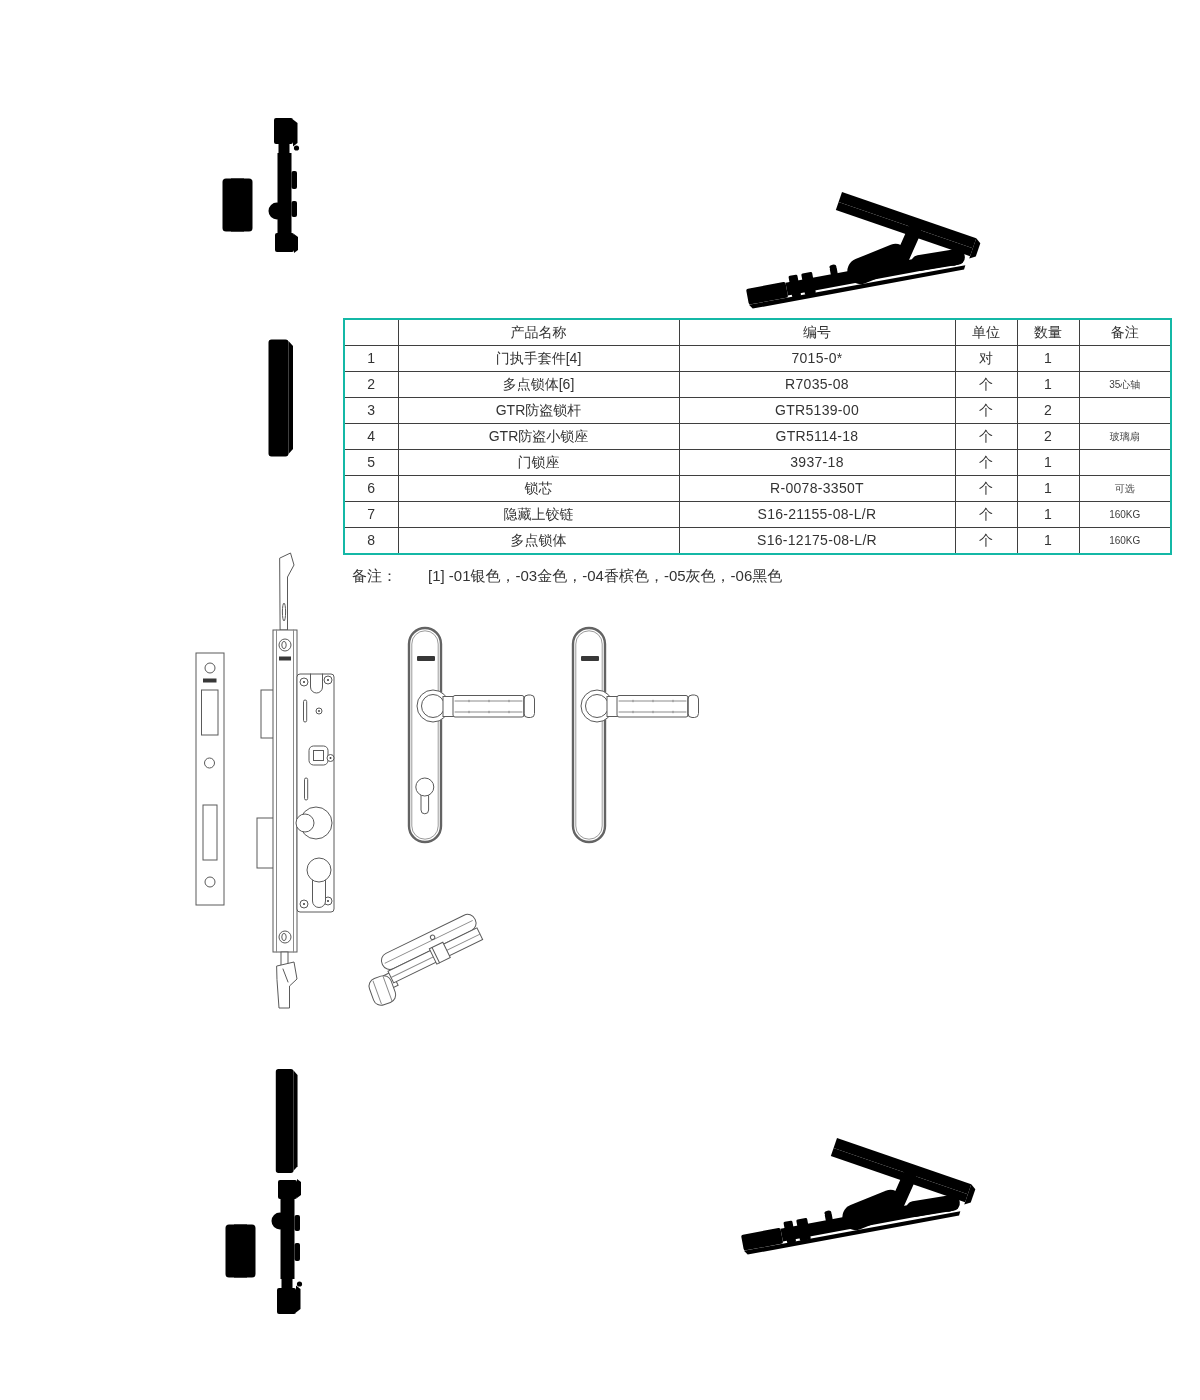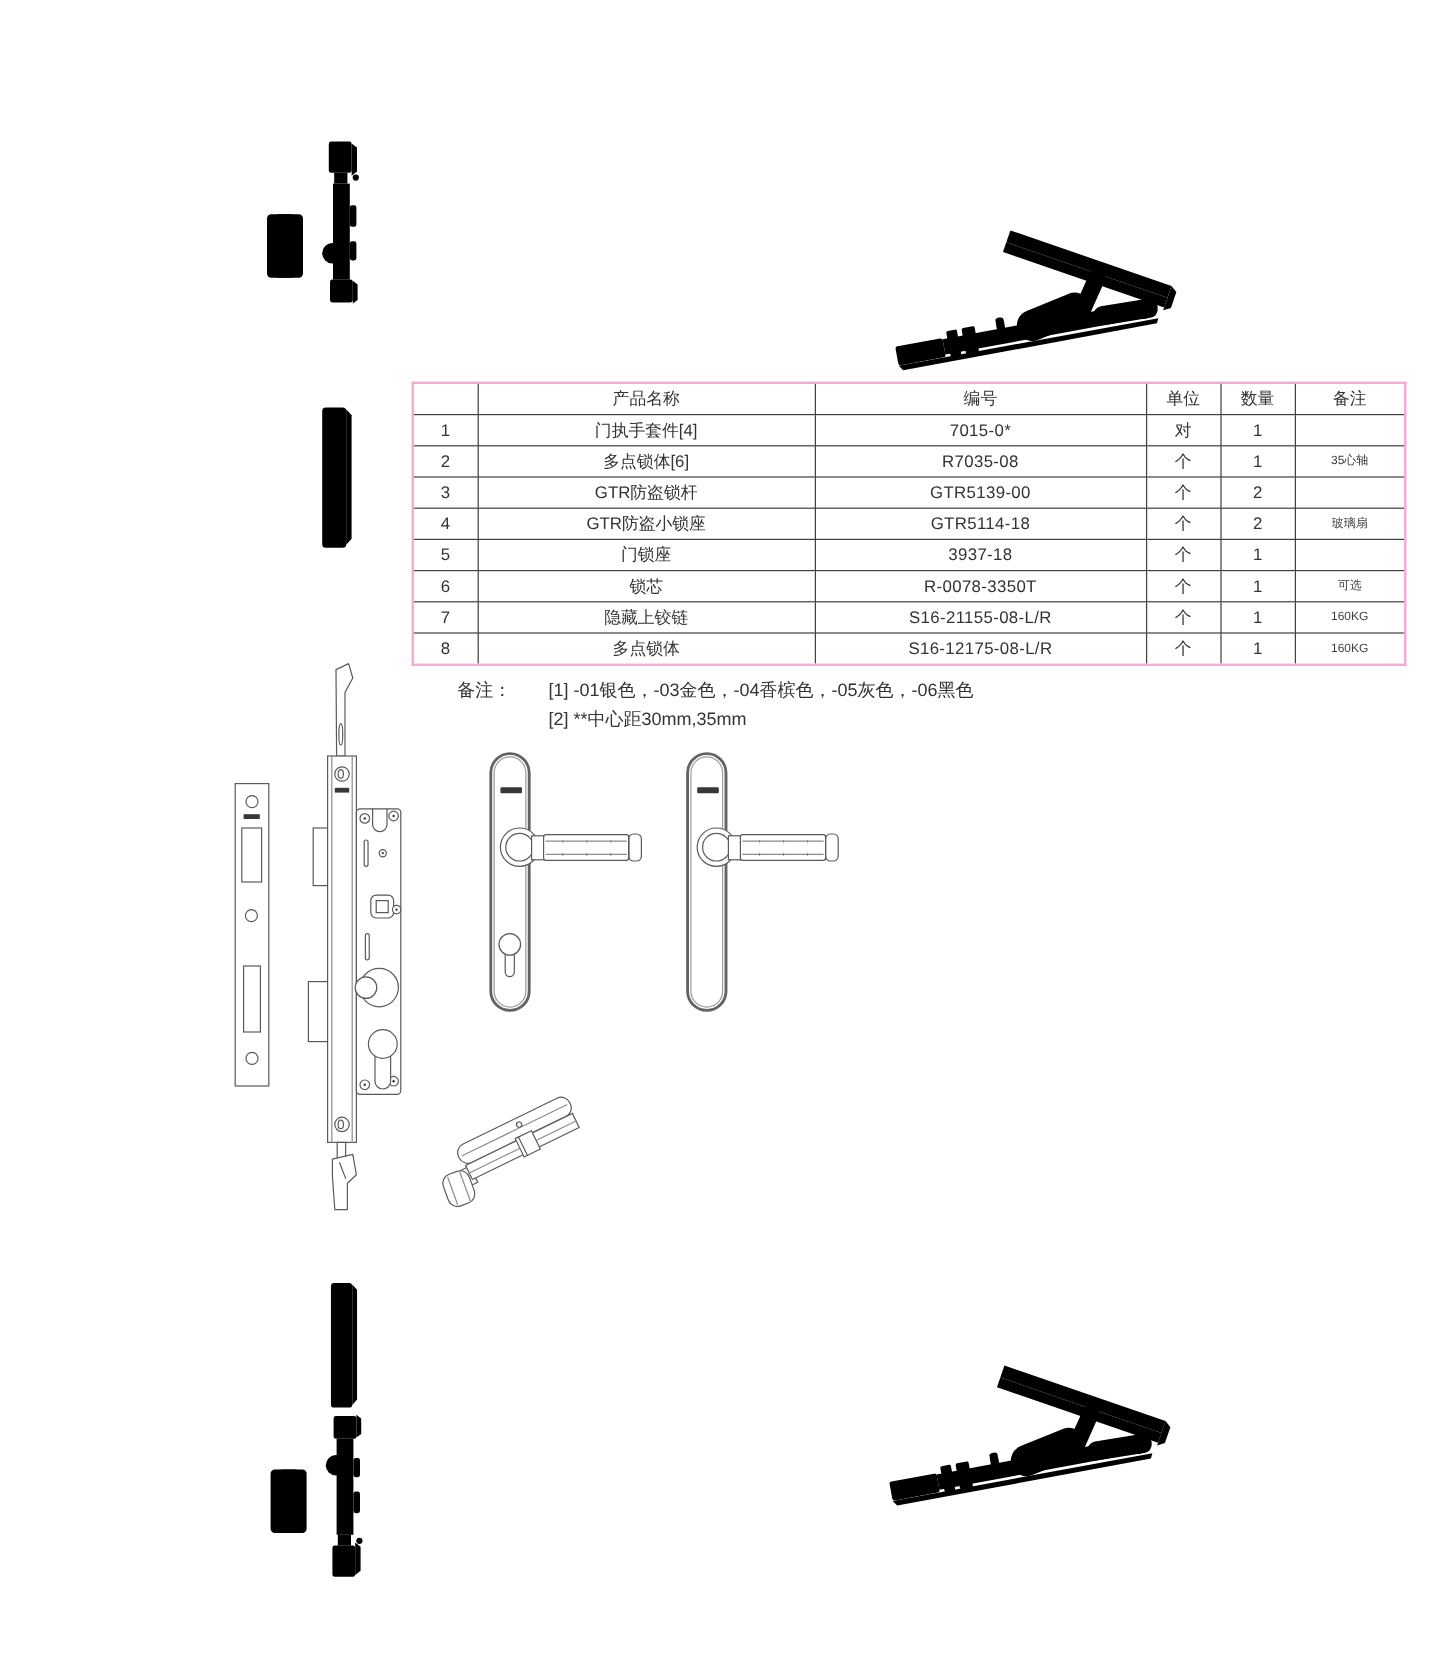--- a/index.html
+++ b/index.html
@@ -2,29 +2,29 @@
 <html><head>
 <meta charset="utf-8">
 <style>
   html,body{margin:0;padding:0;background:#fff;}
   .page{position:relative;width:1200px;height:1400px;background:#fff;overflow:hidden;
         font-family:"Liberation Sans","DejaVu Sans",sans-serif;color:#333;}
   .abs{position:absolute;}
 
   
   table.parts{border-collapse:collapse;table-layout:fixed;width:827px;
-              border:2px solid #f9a8d4;font-size:14px;color:#333;}
+              border:2px solid #14b8a6;font-size:14px;color:#333;}
   table.parts th,table.parts td{border:1px solid #3f3f3f;height:25px;padding:0;
               text-align:center;font-weight:400;line-height:1.1;overflow:hidden;white-space:nowrap;}
   td.c-remark,th.c-remark{font-size:10px;color:#3d3d3d;}
   td.c-code{letter-spacing:.3px;}
 
   
   .notes{display:flex;font-size:15px;color:#333;line-height:24px;}
-  .notes-label{white-space:nowrap;margin-left:29px;}
+  .notes-label{white-space:nowrap;}
   .notes-lines div{white-space:nowrap;margin-left:31px;}
 
   
   svg.draw{overflow:visible;}
   svg.draw rect,svg.draw circle,svg.draw ellipse{fill:#fff;stroke:#5a5a5a;stroke-width:1;}
   svg.draw path{fill:none;stroke:#5a5a5a;stroke-width:1;stroke-linejoin:round;stroke-linecap:round;}
   svg.draw line{stroke:#5a5a5a;stroke-width:1;stroke-linecap:round;}
   svg.draw .wh{fill:#fff;stroke:#5a5a5a;}
   svg.draw .dk{fill:#383838;stroke:none;}
   svg.draw .thin{stroke:#8b8b8b;}
@@ -217,21 +217,20 @@
         <td class="c-remark">160KG</td>
       </tr>
     </tbody>
       </table>
   </div>
 
   <div class="notes abs" style="left:352px;top:564px">
     <span class="notes-label">备注：</span>
     <div class="notes-lines">
       <div>[1] -01银色，-03金色，-04香槟色，-05灰色，-06黑色</div>
-      <div>[2] **中心距30mm,35mm</div>
     </div>
   </div>
 
   <svg class="draw abs" style="left:190px;top:550px" width="165" height="470" viewBox="0 0 165 470">
 
     <g>
       <rect x="6" y="103" width="28" height="252"></rect>
       <circle cx="20" cy="118" r="5"></circle>
       <rect class="dk" x="13" y="128.5" width="13.5" height="4"></rect>
       <rect x="11.5" y="140" width="16.5" height="45"></rect>

